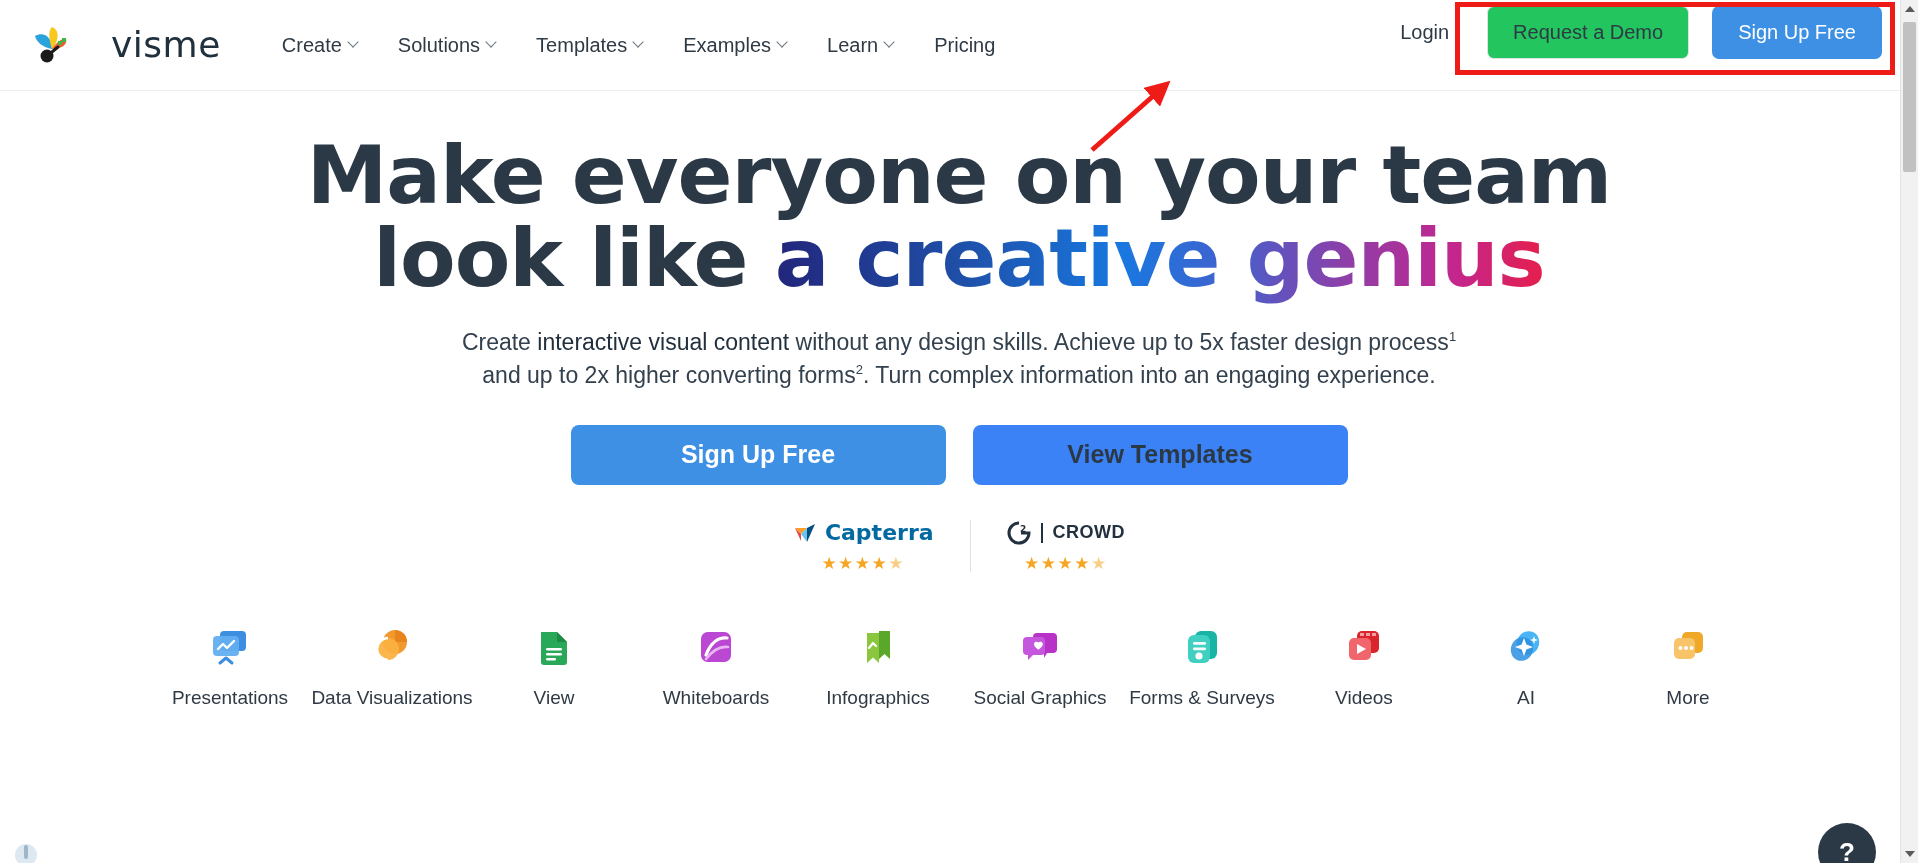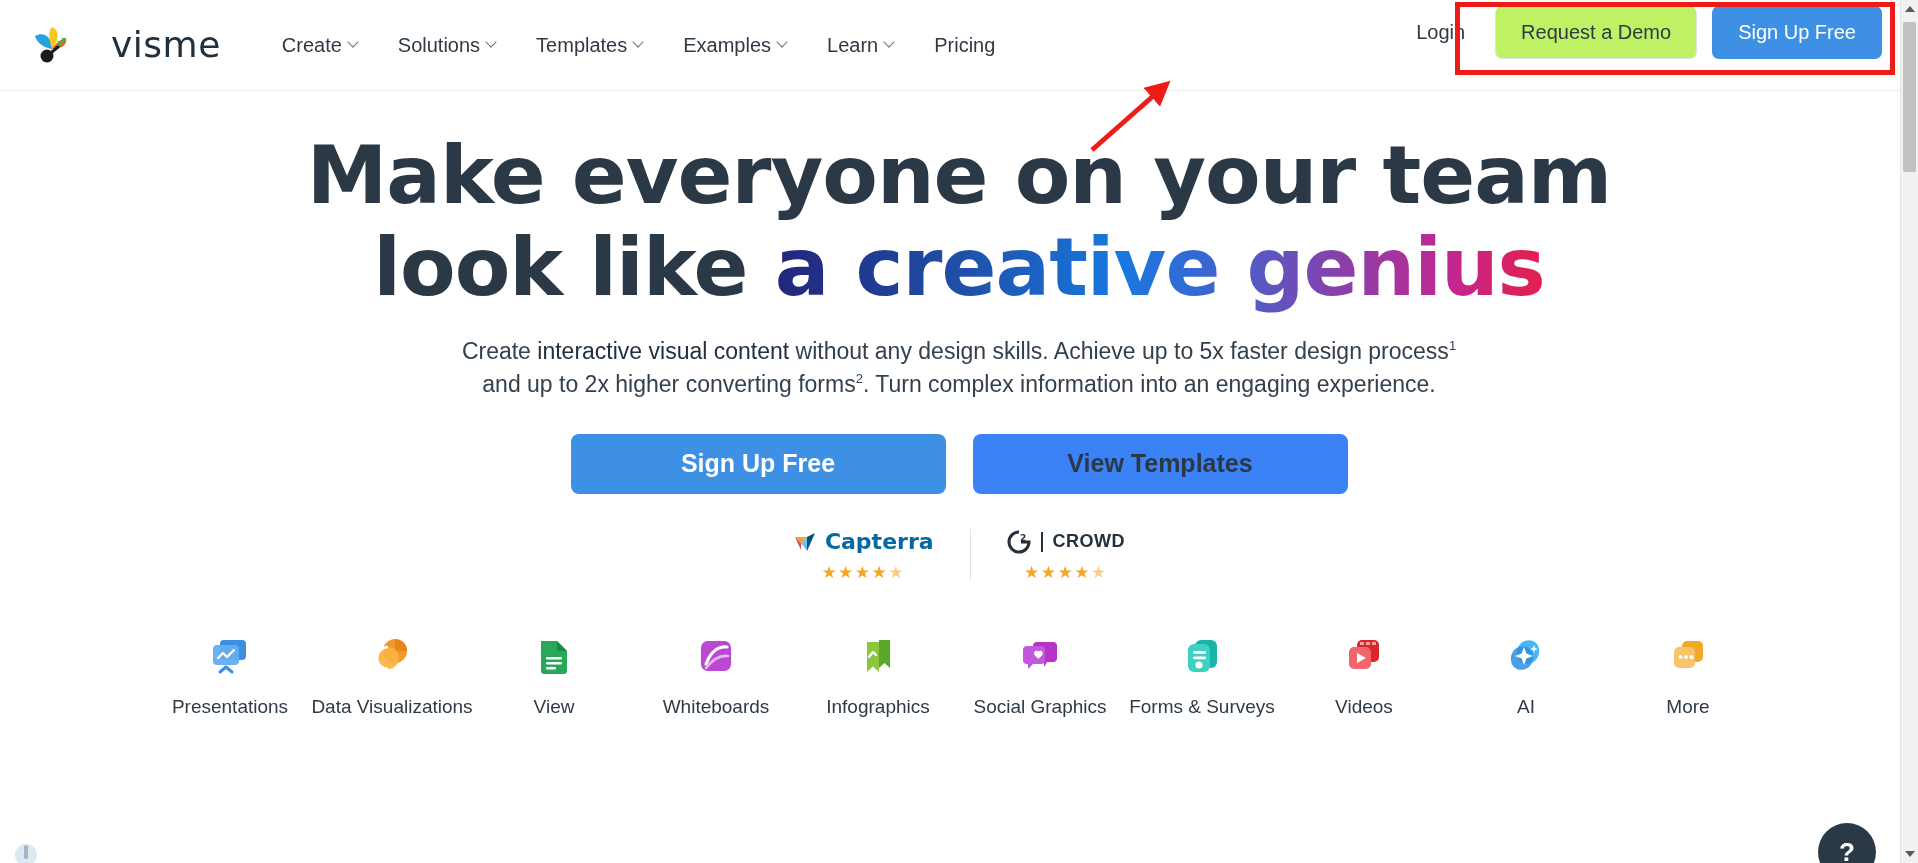--- a/index.html
+++ b/index.html
@@ -29,25 +29,25 @@
     white-space:nowrap;
   }
   .chev{display:inline-block;width:11px;height:11px;position:relative;top:-2px;}
   .chev:after{
     content:"";position:absolute;left:0;top:0;width:7px;height:7px;
     border-right:1.6px solid #6b7680;border-bottom:1.6px solid #6b7680;
     transform:rotate(45deg);
   }
   .nav-right{
     position:absolute;right:36px;top:0;height:64px;
-    display:flex;align-items:center;gap:0px;
+    display:flex;align-items:center;gap:8px;
   }
   .login-link{font-size:20px;color:#2f3a45;padding:8px 22px;cursor:pointer;}
   .btn-demo{
-    font-size:20px;color:#2f3a45;background:#bef264;border:1px solid #dfe3e8;
+    font-size:20px;color:#2f3a45;background:#22c55e;border:1px solid #dfe3e8;
     border-radius:7px;padding:14px 25px;cursor:pointer;white-space:nowrap;
     margin-left:8px;
   }
   .btn-signup-nav{
     font-size:20px;color:#fff;background:#3d90e3;border:none;
     border-radius:7px;padding:15px 26px;cursor:pointer;white-space:nowrap;
     margin-left:15px;font-weight:400;
   }
 
   
@@ -57,21 +57,21 @@
   }
   .anno-arrow{position:absolute;left:1080px;top:80px;width:100px;height:75px;z-index:40;pointer-events:none;}
 
   
   .hero{position:absolute;left:0;top:91px;width:1918px;}
   .h1{
     text-align:center;margin:0;padding-top:43px;
     font-size:81px;line-height:1.02;font-weight:700;color:#2b3947;
     font-family:"DejaVu Sans",sans-serif;letter-spacing:-1px;
   }
-  .h1 .line2{display:block;margin-top:9px;}
+  .h1 .line2{display:block;}
   .grad{
     background-image:linear-gradient(90deg,#22267b 0%,#1f4fa8 24%,#1878e0 45%,#3f63cf 58%,#8d3fa8 74%,#c3268f 88%,#e51f4b 100%);
     -webkit-background-clip:text;background-clip:text;color:transparent;
     -webkit-text-fill-color:transparent;
   }
   .sub{
     text-align:center;margin:0;padding-top:27px;
     font-size:23px;line-height:1.42;color:#33404d;font-weight:400;
   }
   .sub b{font-weight:400;color:#22303e;}

